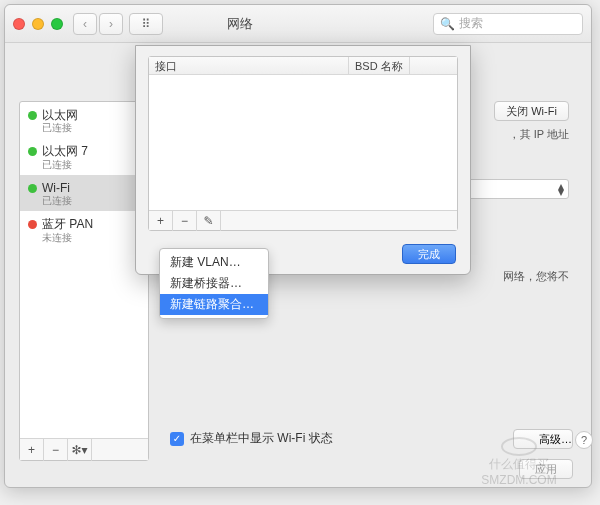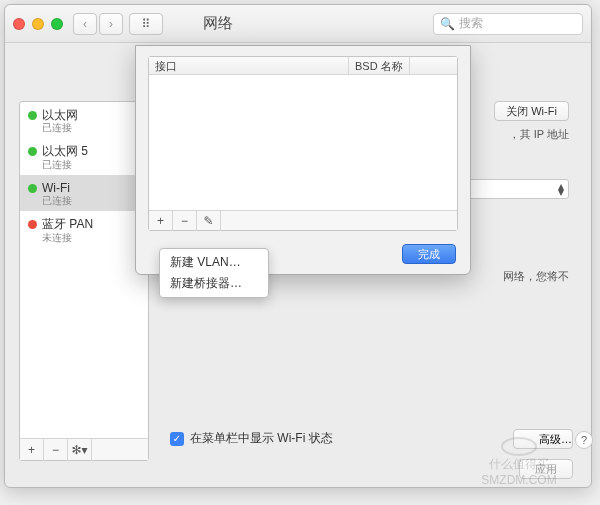--- a/index.html
+++ b/index.html
@@ -9,21 +9,21 @@
     
     .titlebar { height: 38px; background: linear-gradient(#f6f6f6, #e8e8e8); border-bottom: 1px solid #d0d0d0; border-radius: 6px 6px 0 0; display: flex; align-items: center; padding: 0 8px; }
     .traffic { display: flex; gap: 7px; margin-right: 10px; }
     .dot { width: 12px; height: 12px; border-radius: 50%; border: 0.5px solid rgba(0,0,0,0.15); }
     .dot.red { background: #ff5f57; }
     .dot.yellow { background: #febc2e; }
     .dot.green { background: #28c840; }
     .nav-btns { display: flex; gap: 2px; margin-right: 6px; }
     .nav-btn { width: 24px; height: 22px; background: linear-gradient(#fdfdfd,#f1f1f1); border: 1px solid #c8c8c8; border-radius: 4px; display: flex; align-items: center; justify-content: center; color: #999; }
     .grid-btn { width: 34px; height: 22px; background: linear-gradient(#fdfdfd,#f1f1f1); border: 1px solid #c8c8c8; border-radius: 4px; display: flex; align-items: center; justify-content: center; color: #666; margin-right: 40px; }
-    .title { flex: 0 0 auto; font-size: 15px; color: #4a4a4a; }
+    .title { flex: 0 0 auto; font-size: 13px; color: #4a4a4a; margin-left: 24px; }
     .spacer { flex: 1; }
     .search { width: 150px; height: 22px; background: #fff; border: 1px solid #cfcfcf; border-radius: 4px; display: flex; align-items: center; padding: 0 6px; color: #aaa; gap: 4px; }
     
     .content { position: absolute; top: 38px; left: 0; right: 0; bottom: 0; padding: 14px; }
     
     .sidebar { position: absolute; left: 14px; top: 58px; width: 130px; height: 360px; background: #fff; border: 1px solid #c5c5c5; border-radius: 3px; }
     .net-item { padding: 6px 8px 4px 22px; position: relative; line-height: 1.2; }
     .net-item.sel { background: #dcdcdc; }
     .net-dot { position: absolute; left: 8px; top: 9px; width: 9px; height: 9px; border-radius: 50%; }
     .nd-green { background: #3ec03e; }
@@ -90,21 +90,21 @@
   <div class="content">
 
     <div class="sidebar">
       <div class="net-item">
         <div class="net-dot nd-green"></div>
         <div class="net-name">以太网</div>
         <div class="net-status">已连接</div>
       </div>
       <div class="net-item">
         <div class="net-dot nd-green"></div>
-        <div class="net-name">以太网 5</div>
+        <div class="net-name">以太网 7</div>
         <div class="net-status">已连接</div>
       </div>
       <div class="net-item sel">
         <div class="net-dot nd-green"></div>
         <div class="net-name">Wi-Fi</div>
         <div class="net-status">已连接</div>
       </div>
       <div class="net-item">
         <div class="net-dot nd-red"></div>
         <div class="net-name">蓝牙 PAN</div>
@@ -146,20 +146,21 @@
       </div>
       <div class="sheet-list-footer">
         <div class="slf-btn">+</div>
         <div class="slf-btn">−</div>
         <div class="slf-btn">✎</div>
       </div>
     </div>
     <div class="menu">
       <div class="menu-item">新建 VLAN…</div>
       <div class="menu-item">新建桥接器…</div>
+      <div class="menu-item hl">新建链路聚合…</div>
     </div>
     <div class="done-btn">完成</div>
   </div>
 
   <div class="watermark">
     <div class="wm-circle"></div>
     <span>什么值得买</span>
     <span>SMZDM.COM</span>
   </div>
 </div>

